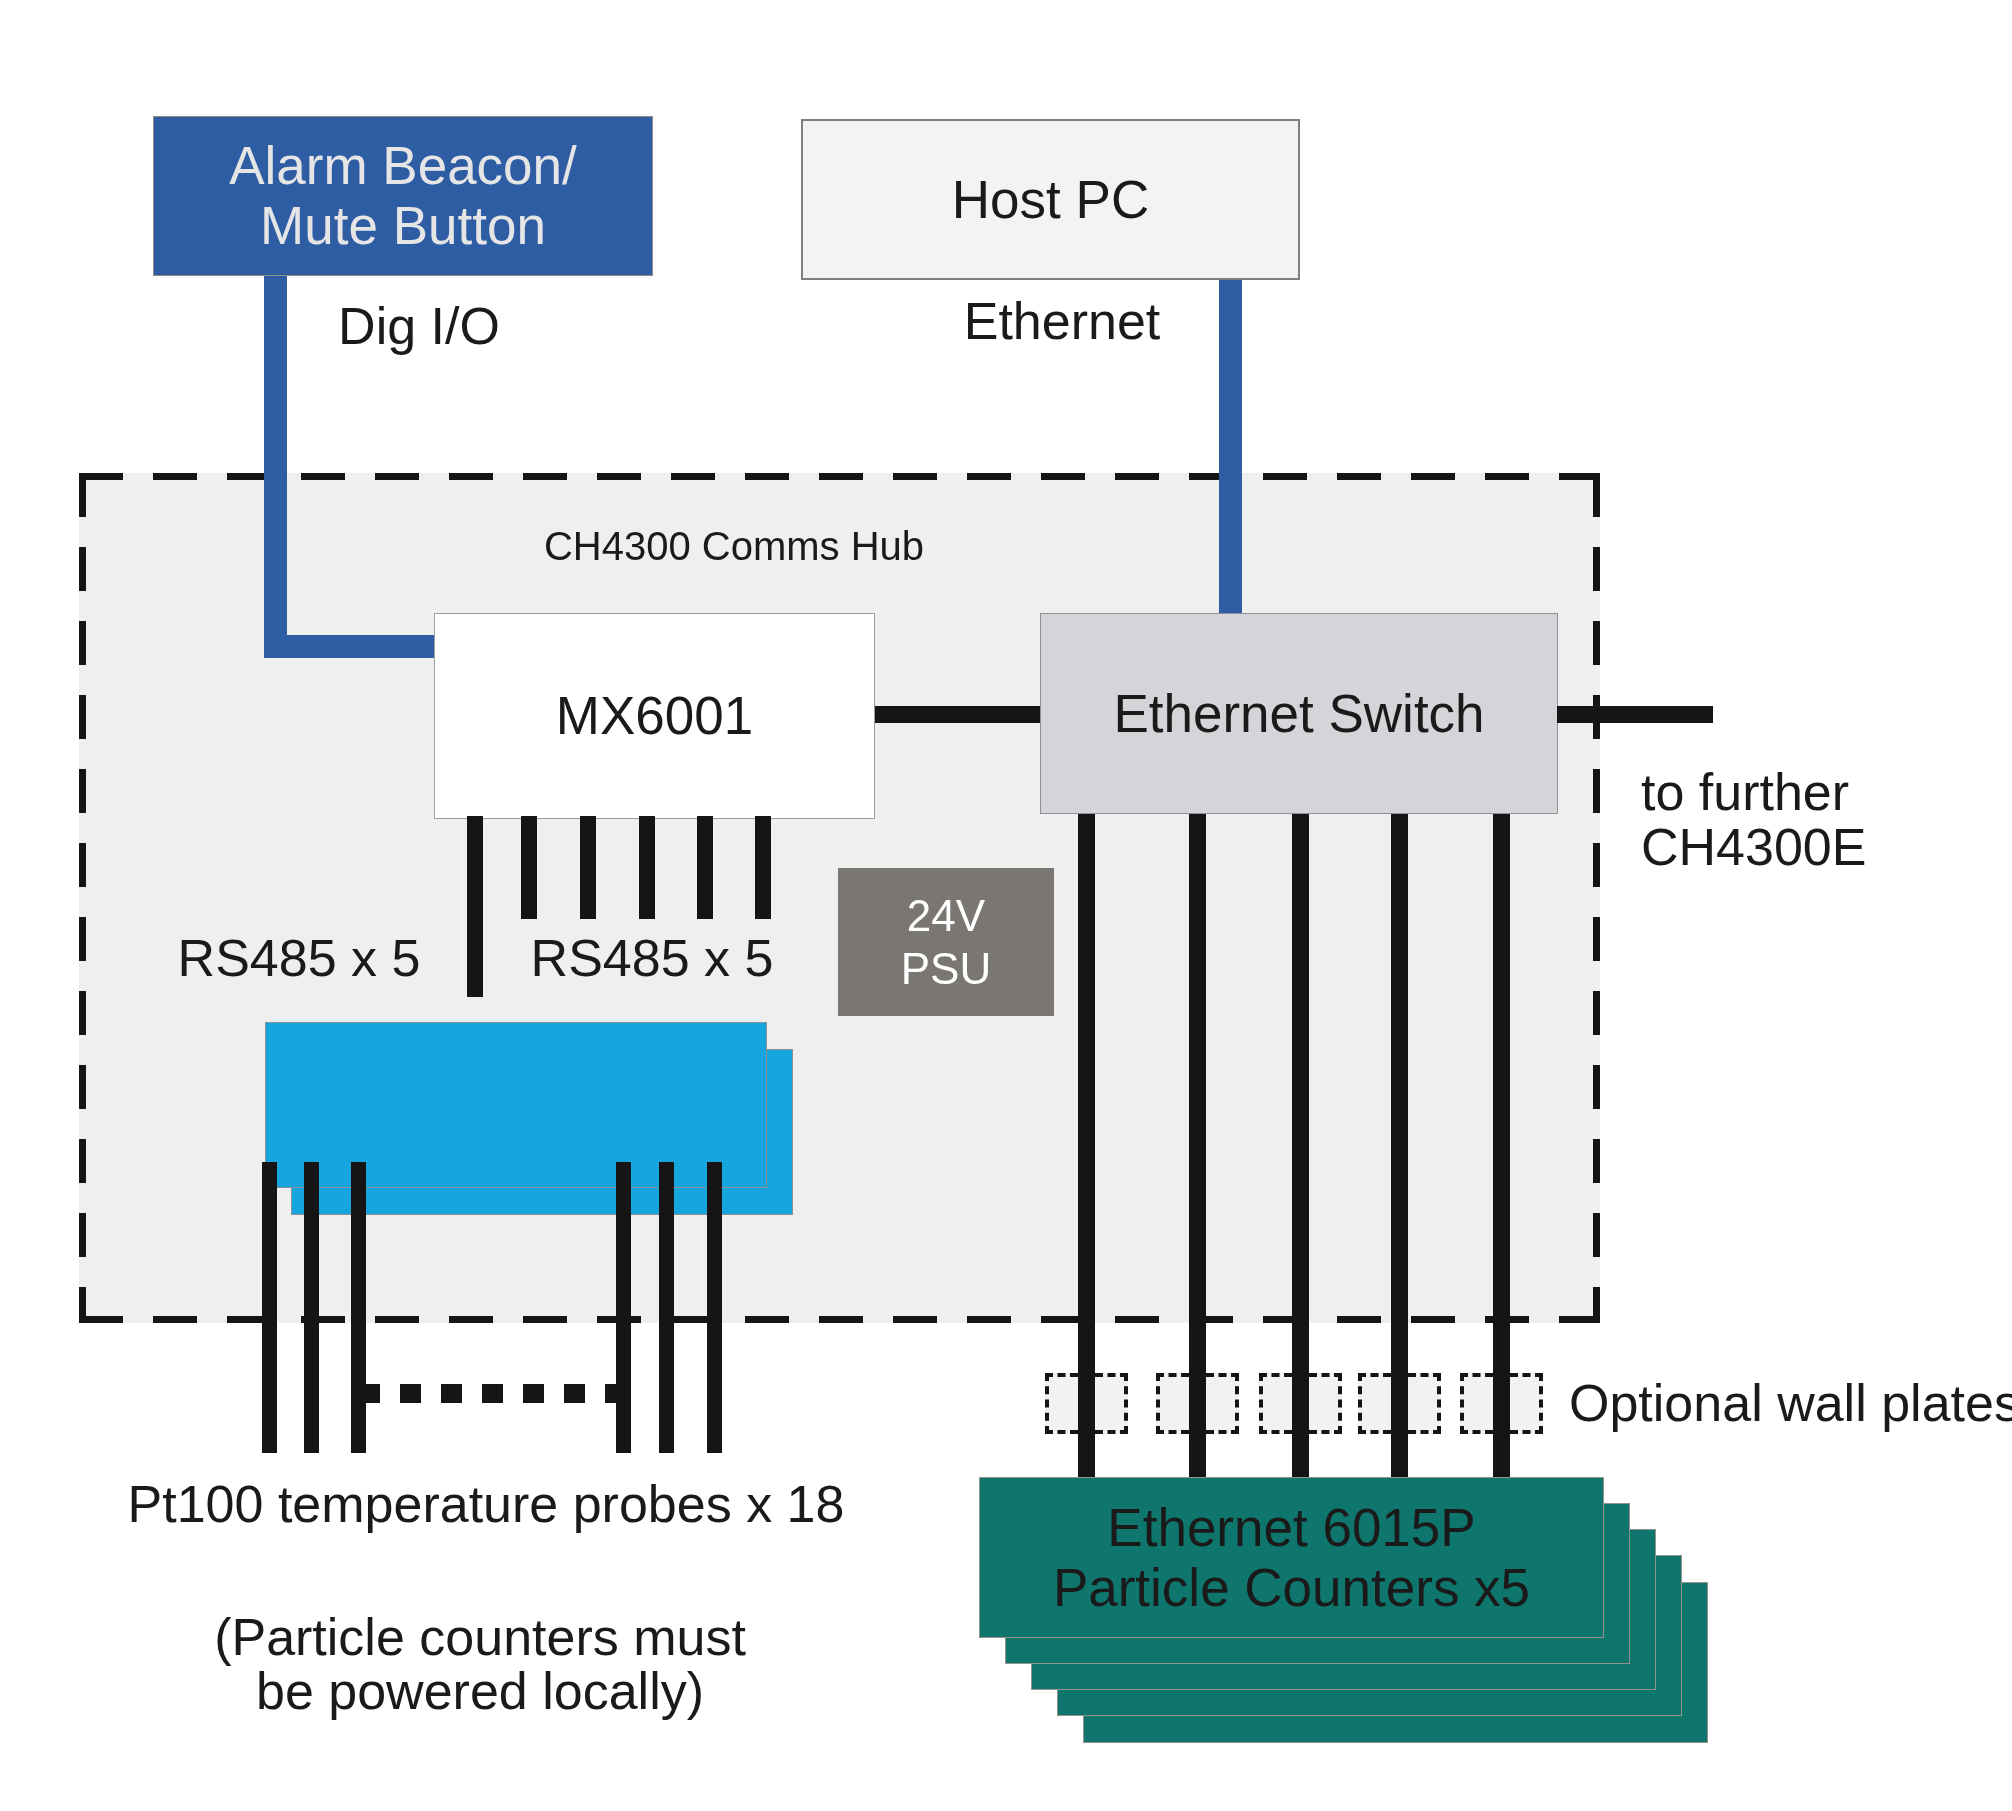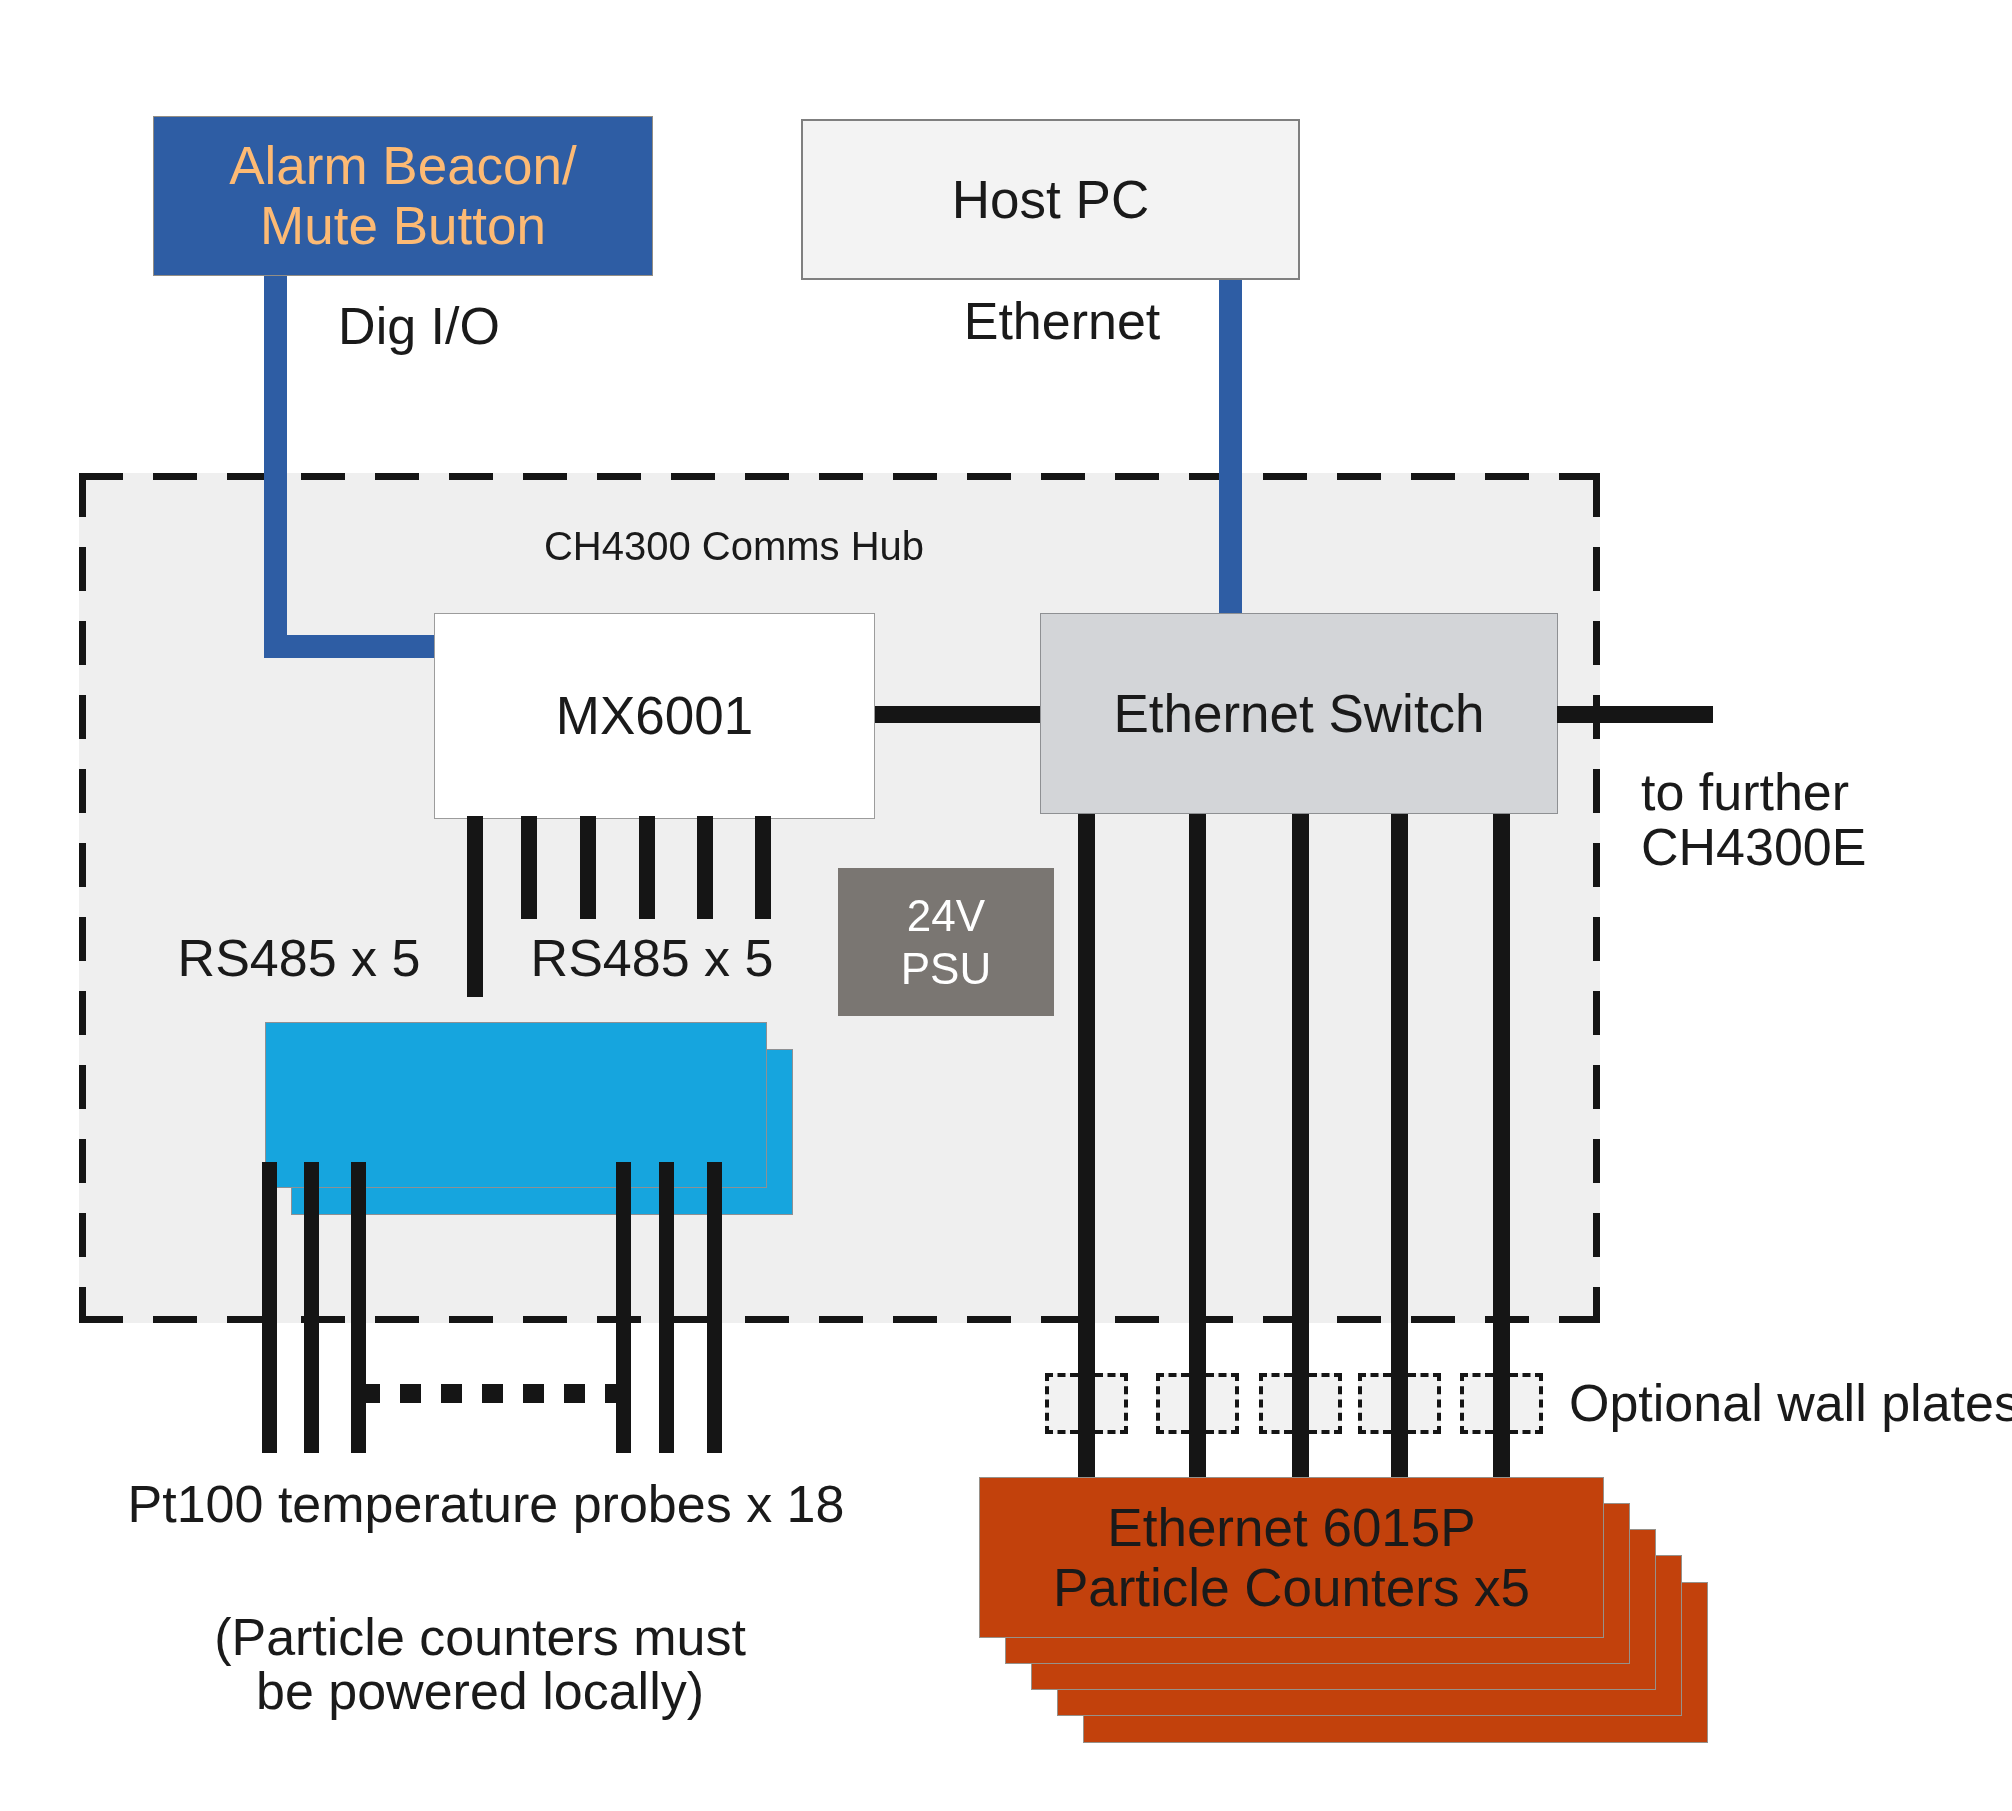--- a/index.html
+++ b/index.html
@@ -10,27 +10,27 @@
     font-family:"Liberation Sans","DejaVu Sans",sans-serif;
     color:#1a1a1a;
     overflow:hidden;
   }
   .abs{position:absolute;box-sizing:border-box;}
   .box{display:flex;flex-direction:column;align-items:center;justify-content:center;text-align:center;white-space:nowrap;}
   .lbl{white-space:nowrap;font-size:52px;line-height:58px;}
   .ctr{transform:translateX(-50%);}
   .big{font-size:53px;line-height:60px;}
   
-  .alarm{background:#2e5da4;border:1.9px solid #938e85;color:#fdba74;z-index:6;}
+  .alarm{background:#2e5da4;border:1.9px solid #938e85;color:#e5e5e5;z-index:6;}
   .host{background:#f3f3f3;border:2.9px solid #7f7f7f;z-index:6;}
   .mx{background:#ffffff;border:1.9px solid #9c9c9c;z-index:4;}
   .switch{background:#d3d5d8;border:1.9px solid #8e9093;z-index:4;}
   .psu{background:#7a7672;color:#ffffff;z-index:4;font-size:44px;line-height:53px;}
   .pt{background:#16a5de;border:1.9px solid #8e9093;}
-  .orange{background:#c2410c;border:1.9px solid #96918a;}
+  .orange{background:#0f766e;border:1.9px solid #96918a;}
   
   .blue-line{background:#2e5da4;z-index:7;}
   .bk{background:#151515;z-index:5;}
   
   .hub-bg{background:#efefef;z-index:0;}
   .dash-h{height:6.8px;background:repeating-linear-gradient(to right,#151515 0 44px,transparent 44px 74px);z-index:1;}
   .dash-v{width:6.8px;background:repeating-linear-gradient(to bottom,#151515 0 44px,transparent 44px 74px);z-index:1;}
   .plate{border:4.8px dashed #151515;background:#f2f2f2;z-index:3;}
   .dotline{background:repeating-linear-gradient(to right,#151515 0 21px,transparent 21px 41px);z-index:5;}
   .title{font-weight:normal;font-size:40px;line-height:60px;white-space:nowrap;z-index:2;margin-top:12px;}

